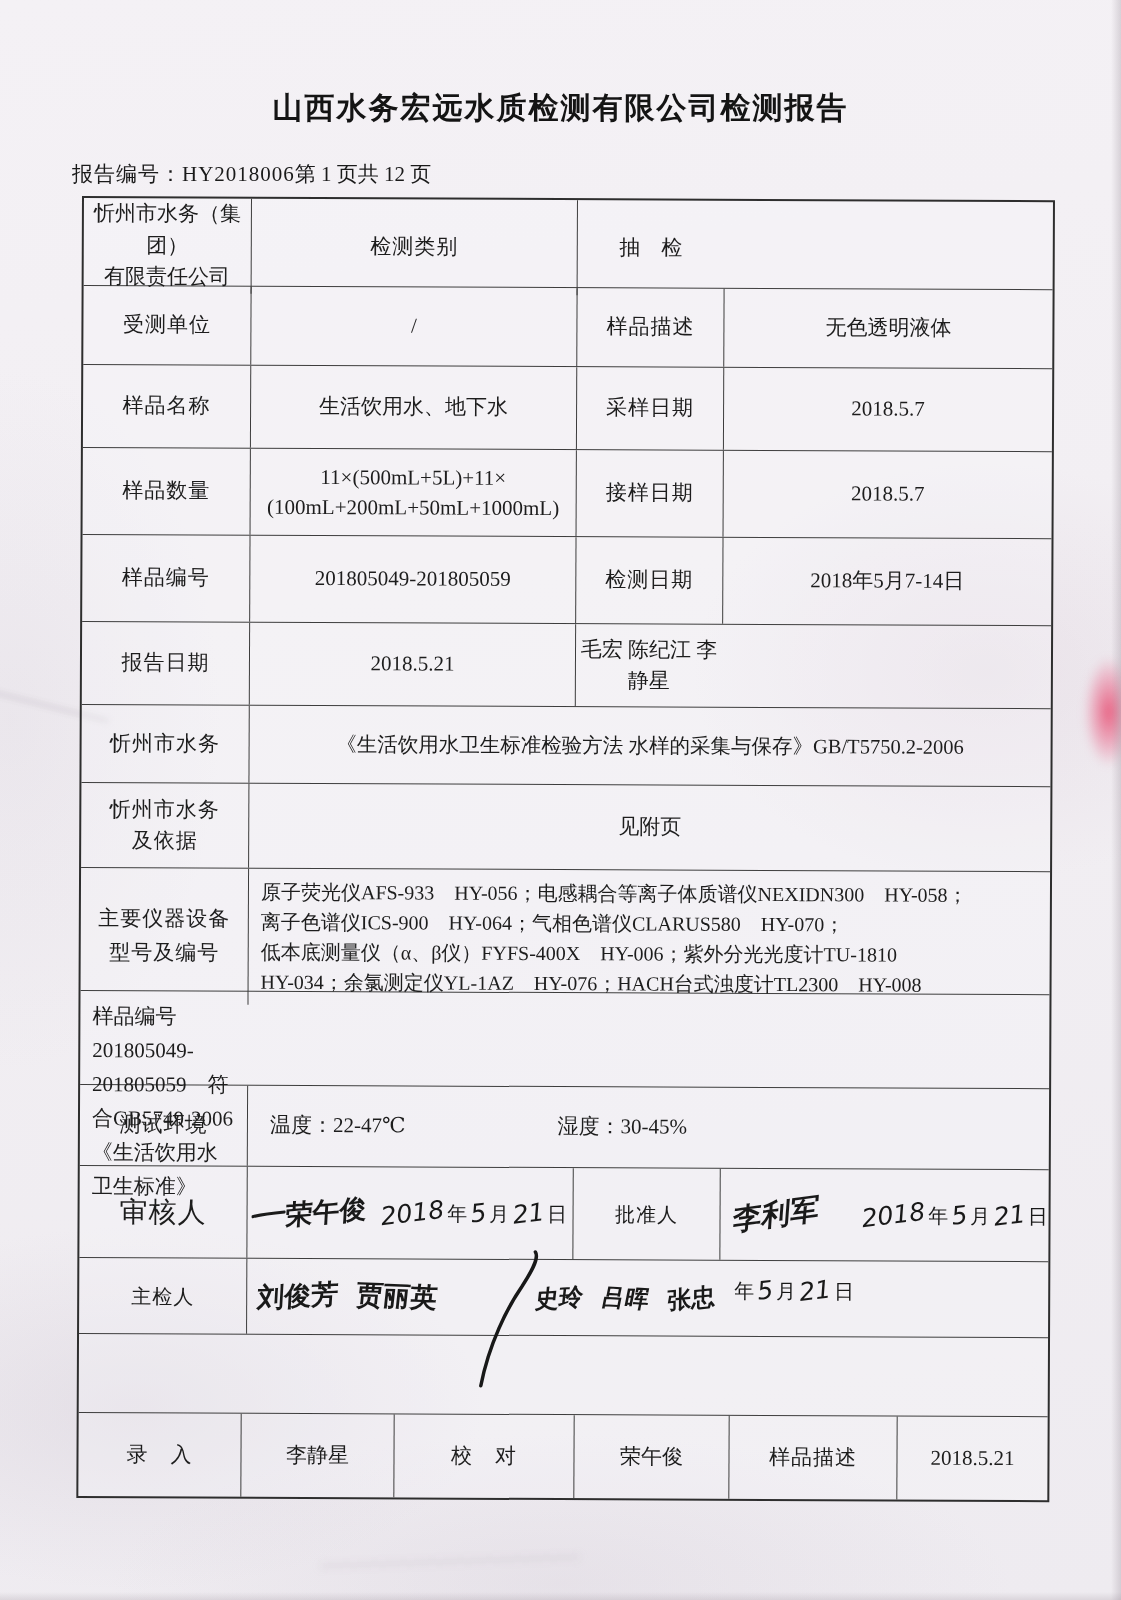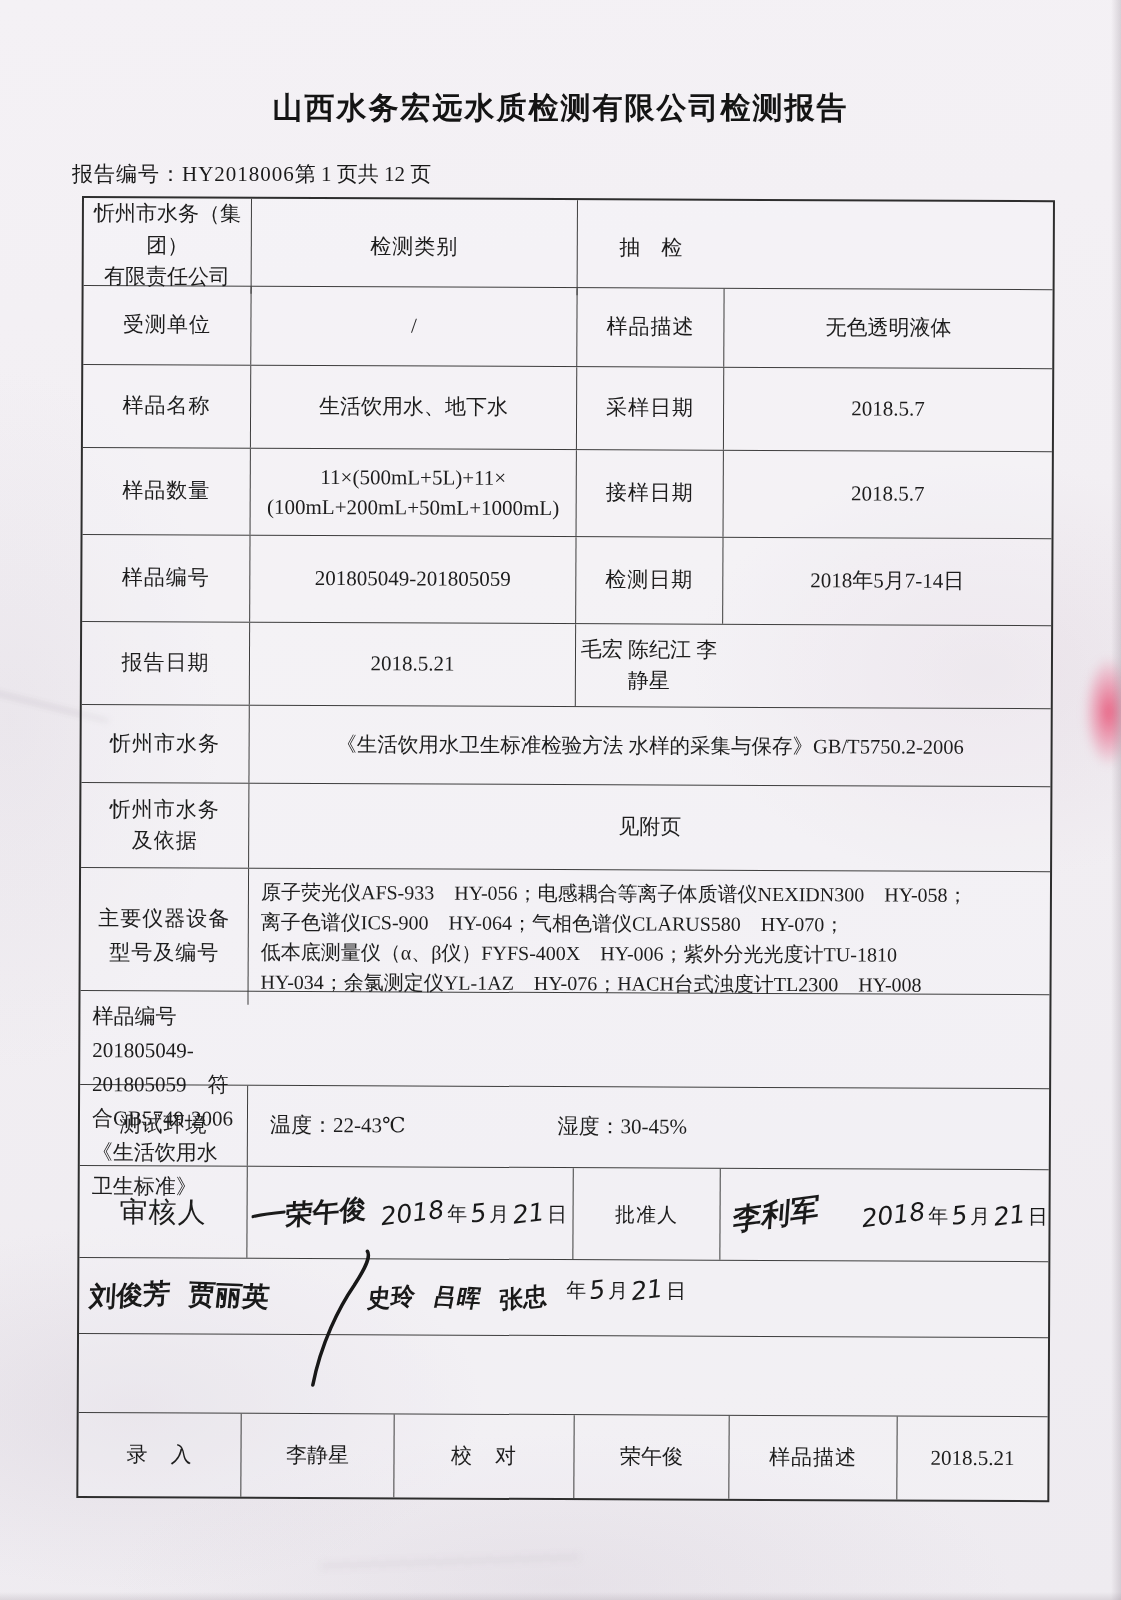--- a/index.html
+++ b/index.html
@@ -179,21 +179,21 @@
   <div class="t-row cols2" style="height:94px">
     <div class="t-cell stack vleft pad concl">
       <span>样品编号201805049-201805059　符合GB5749-2006</span>
       <span>《生活饮用水卫生标准》</span>
     </div>
   </div>
 
   <div class="t-row cols2" style="height:81px">
     <div class="t-cell lbl">测试环境</div>
     <div class="t-cell env-cell">
-      <span>温度：22-43℃</span>
+      <span>温度：22-47℃</span>
       <span>湿度：30-45%</span>
     </div>
   </div>
 
   <div class="t-row cols4" style="height:92px">
     <div class="t-cell lbl" style="font-size:28px">审核人</div>
     <div class="t-cell">
       <div class="sig-wrap" style="padding-left:4px">
         <svg class="lead-stroke" width="34" height="24" viewBox="0 0 34 24">
           <path d="M1 16 C12 13 22 12 33 11" stroke="#1b1b1b" stroke-width="3" fill="none" stroke-linecap="round"></path>
@@ -219,20 +219,21 @@
           <span class="hw">5</span>
           <span class="pr">月</span>
           <span class="hw">21</span>
           <span class="pr">日</span>
         </span>
       </div>
     </div>
   </div>
 
   <div class="t-row cols2" style="height:76px">
+    <div class="t-cell lbl" style="font-size:20px">主检人</div>
     <div class="t-cell insp-cell">
       <span class="sig-name ink" style="transform:rotate(-3deg) skewX(-6deg)">刘俊芳</span>
       <span class="sig-name ink" style="transform:rotate(2deg) skewX(-4deg)">贾丽英</span>
       <svg class="flourish" width="80" height="140" viewBox="0 0 80 140">
         <path d="M70 4 C74 10 66 24 57 38 C42 60 24 96 16 138" stroke="#181818" stroke-width="3.5" fill="none" stroke-linecap="round"></path>
       </svg>
       <span class="sig-name sig-sm ink" style="margin-left:80px; transform:rotate(-4deg) skewX(-10deg)">史玲</span>
       <span class="sig-name sig-sm ink" style="transform:rotate(3deg) skewX(-8deg)">吕晖</span>
       <span class="sig-name sig-sm ink" style="transform:rotate(-6deg) skewX(-6deg)">张忠</span>
       <span class="hw-date ink insp-date">

